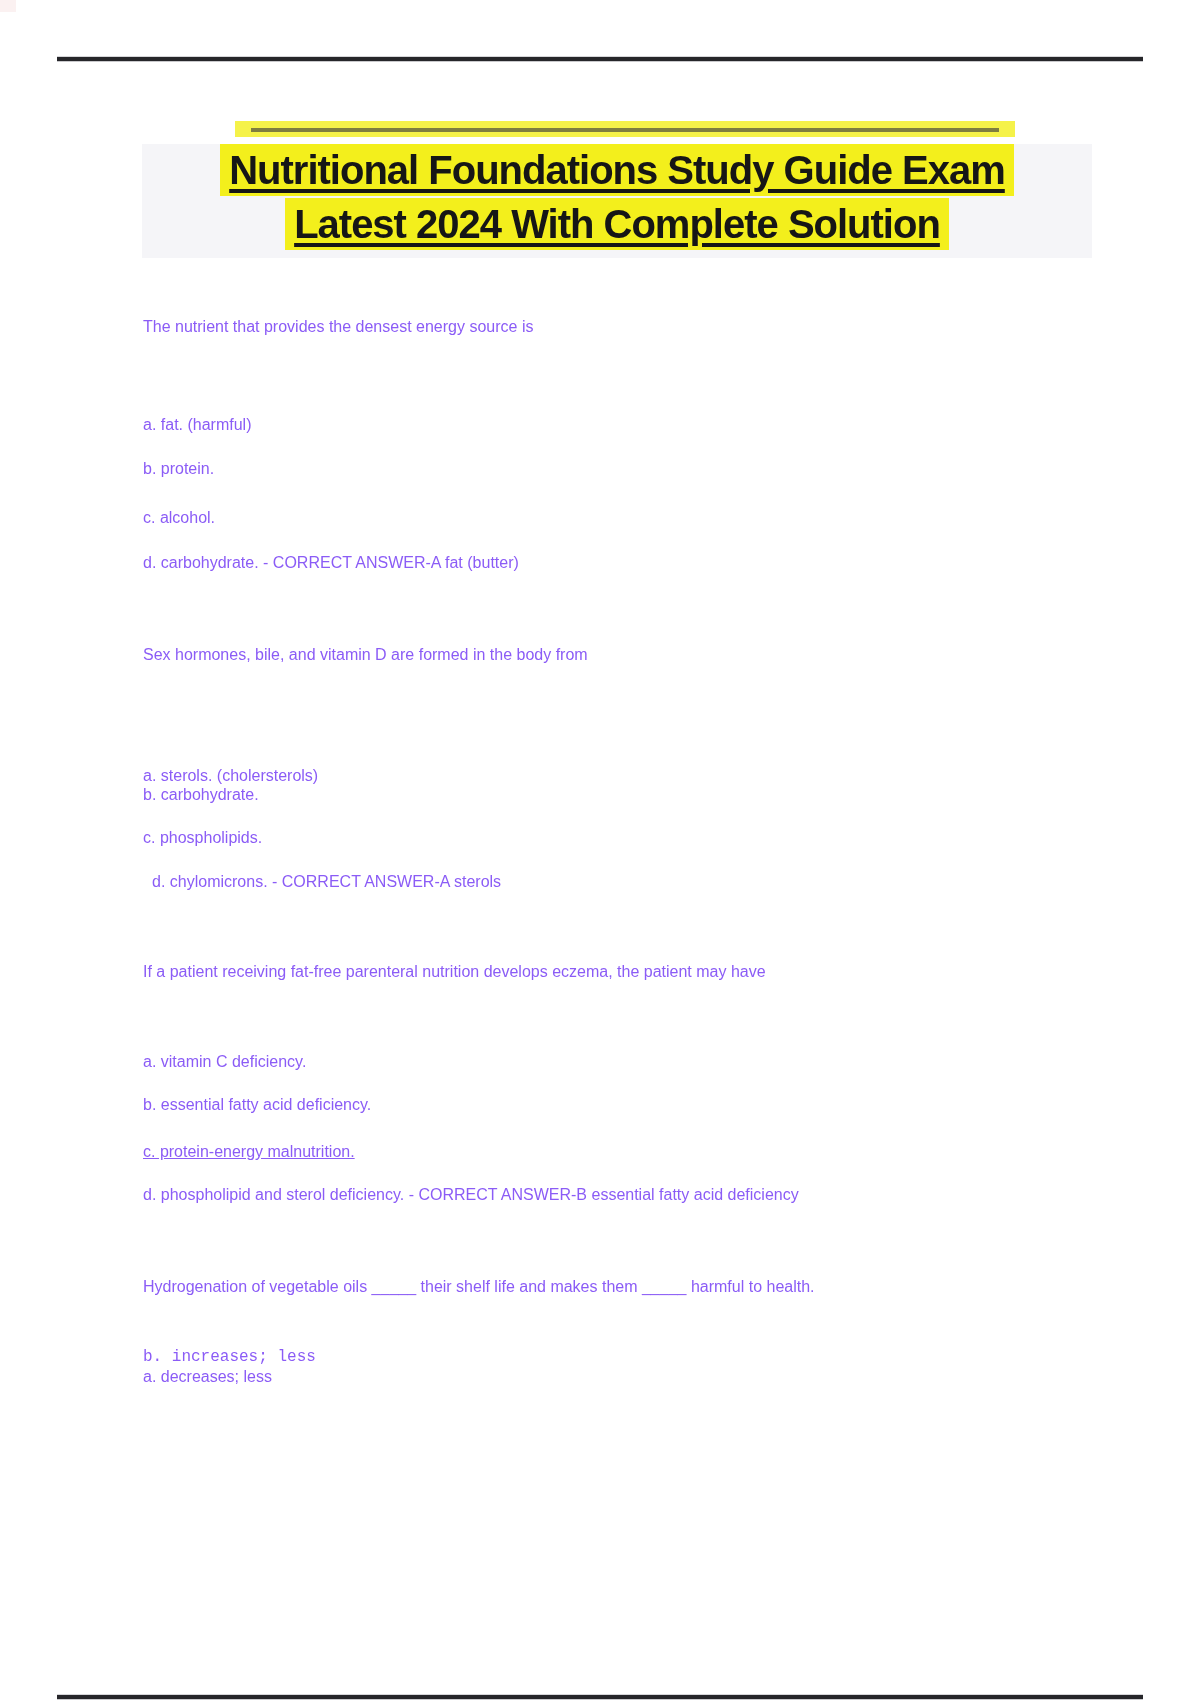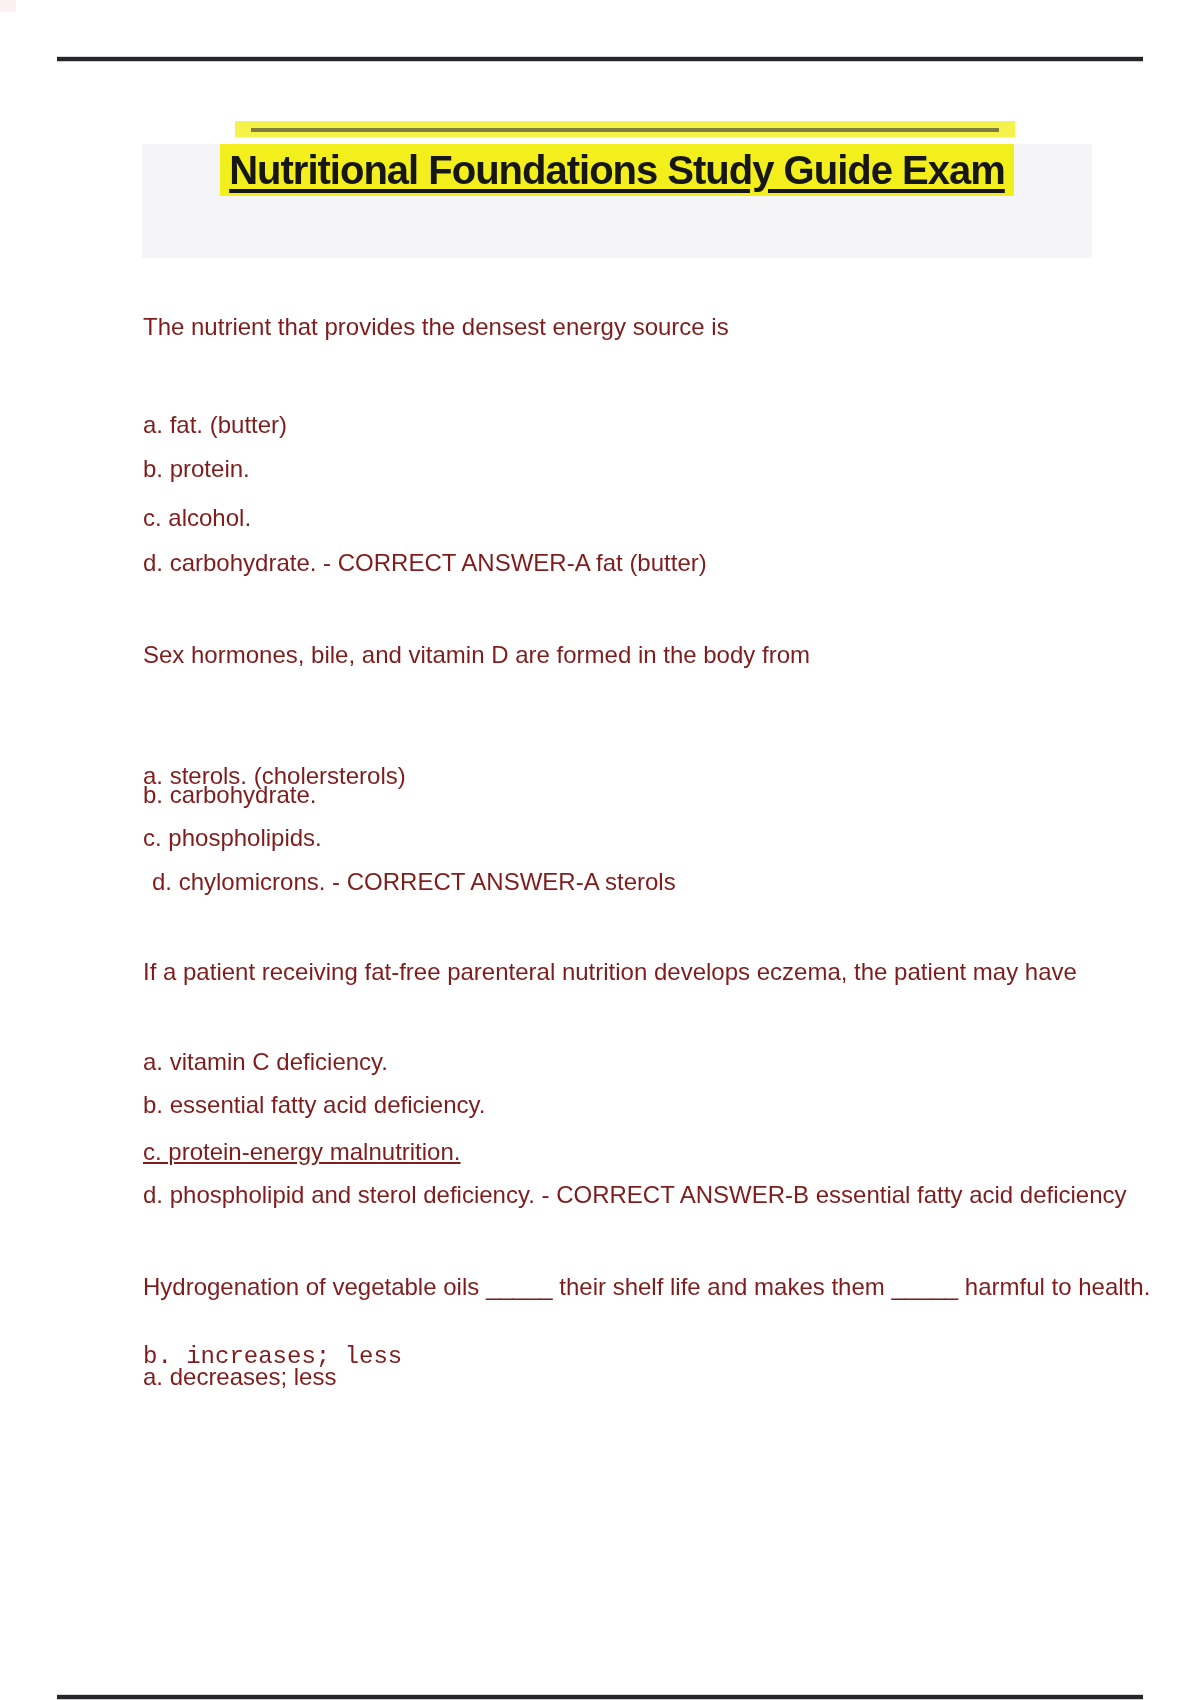--- a/index.html
+++ b/index.html
@@ -61,41 +61,42 @@
     text-decoration: underline;
     text-decoration-thickness: 4px;
     text-underline-offset: 5px;
     white-space: nowrap;
   }
   .title-line + .title-line { margin-top: 2px; }
   .doc-line {
     position: absolute;
     left: 143px;
     width: 1010px;
-    color: #7f1d1d;
-    font-size: 24px;
+    color: #8b5cf6;
+    font-size: 16px;
     line-height: 26px;
     white-space: nowrap;
   }
 </style>
 </head>
 <body>
 
 <div class="page">
   <div class="corner-artifact"></div>
   <div class="rule rule-top"></div>
   <div class="cut-strip">
     <div class="cut-strip-line"></div>
   </div>
   <div class="title-block">
     <span class="title-line">Nutritional Foundations Study Guide Exam</span>
+    <span class="title-line">Latest 2024 With Complete Solution</span>
   </div>
   <div id="question-list">
       <div class="doc-line" style="top: 314px;">The nutrient that provides the densest energy source is</div>
-      <div class="doc-line" style="top: 412px;">a. fat. (butter)</div>
+      <div class="doc-line" style="top: 412px;">a. fat. (harmful)</div>
       <div class="doc-line" style="top: 456px;">b. protein.</div>
       <div class="doc-line" style="top: 505px;">c. alcohol.</div>
       <div class="doc-line" style="top: 550px;">d. carbohydrate. - CORRECT ANSWER-A fat (butter)</div>
       <div class="doc-line" style="top: 642px;">Sex hormones, bile, and vitamin D are formed in the body from</div>
       <div class="doc-line" style="top: 735px; margin-top: 28px;">a. sterols. (cholersterols)</div>
       <div class="doc-line" style="top: 782px;">b. carbohydrate.</div>
       <div class="doc-line" style="top: 825px;">c. phospholipids.</div>
       <div class="doc-line" style="top: 869px; margin-left: 9px;">d. chylomicrons. - CORRECT ANSWER-A sterols</div>
       <div class="doc-line" style="top: 959px;">If a patient receiving fat-free parenteral nutrition develops eczema, the patient may have</div>
       <div class="doc-line" style="top: 1049px;">a. vitamin C deficiency.</div>

